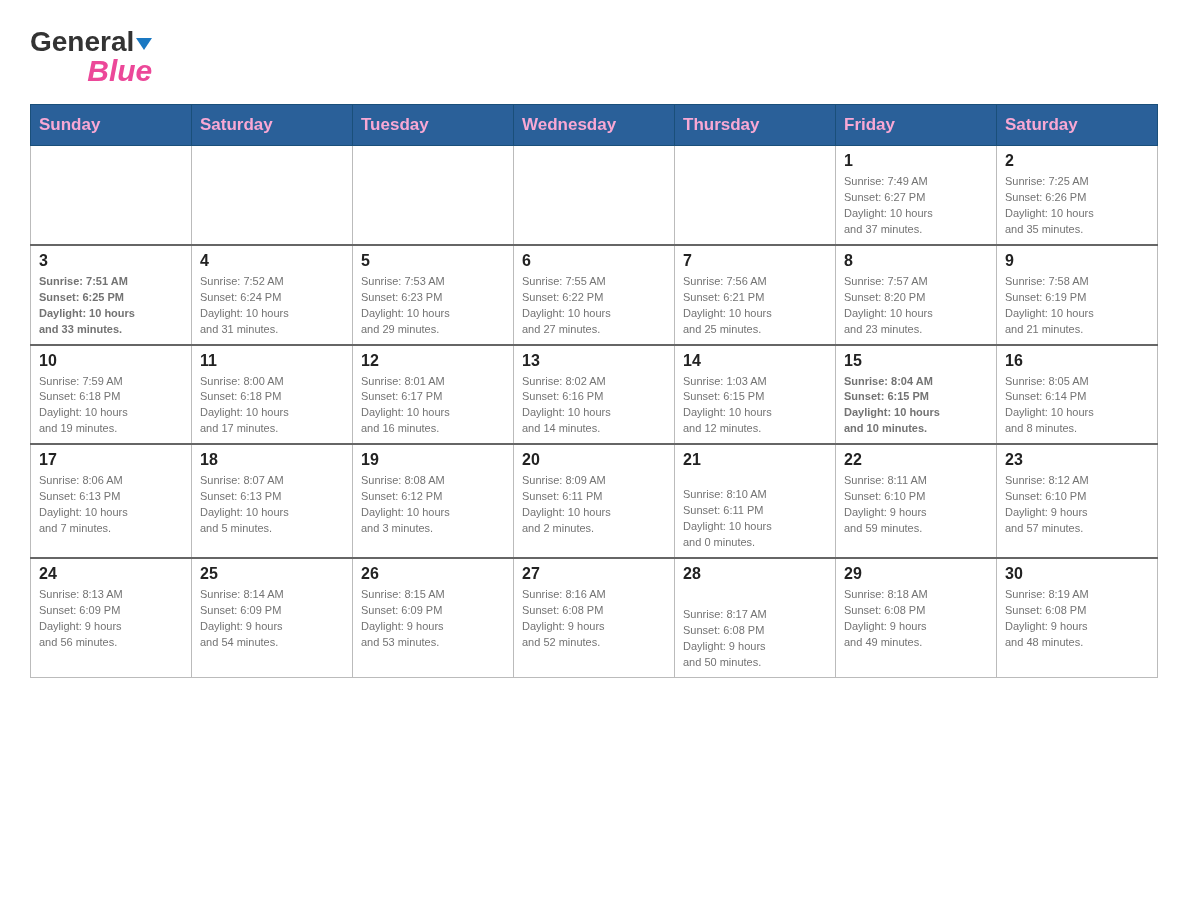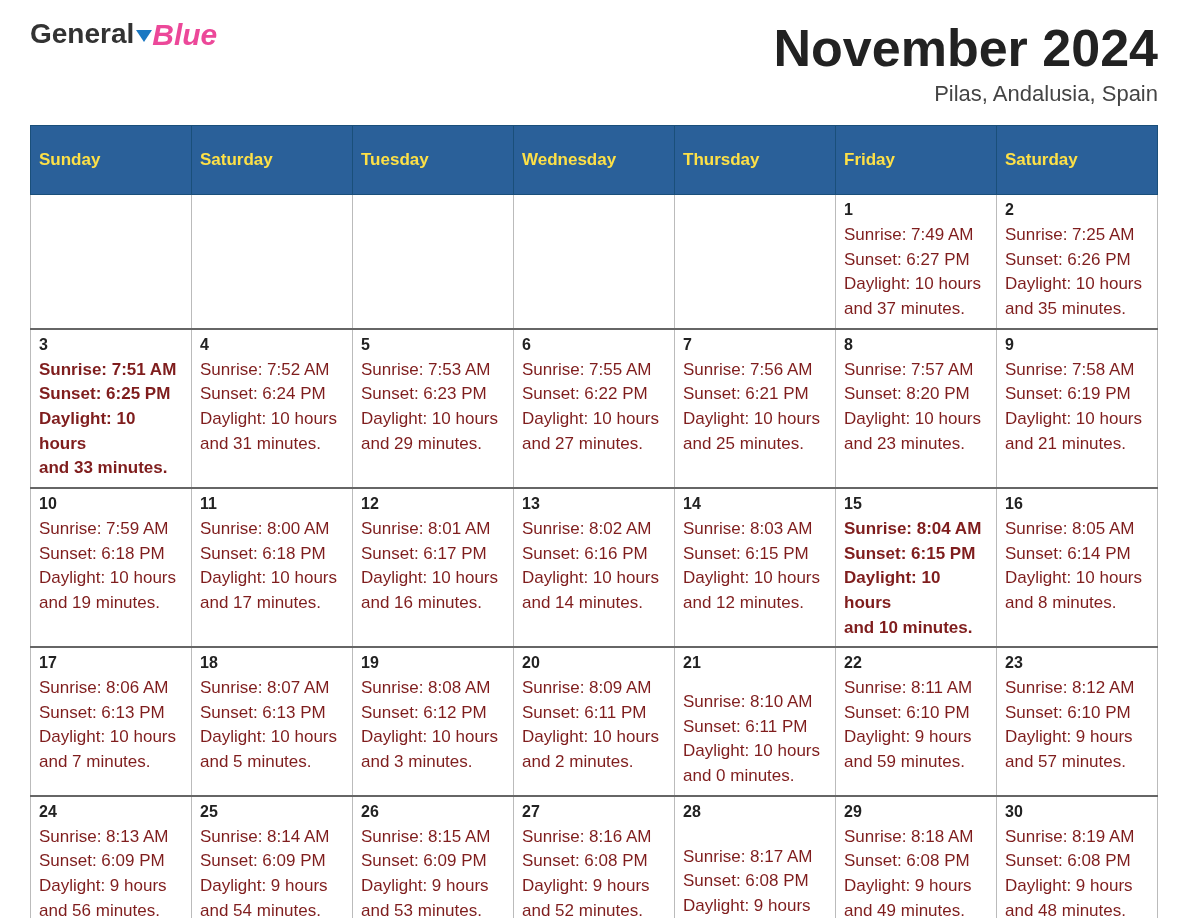--- a/index.html
+++ b/index.html
@@ -11,21 +11,23 @@
       padding: 20px 30px;
     }
     .header {
       display: flex;
       justify-content: space-between;
       align-items: flex-start;
       margin-bottom: 18px;
     }
     .logo {
       display: flex;
-      align-items: flex-start;
+      flex-direction: column;
+      align-items: flex-end;
+      margin-top: 8px;
     }
     .logo-text {
       font-size: 28px;
       font-weight: bold;
       color: #333;
       line-height: 1;
     }
     .logo-triangle {
       display: inline-block;
       width: 0;
@@ -57,66 +59,62 @@
       color: #444;
       margin-top: 4px;
     }
     .calendar-table {
       width: 100%;
       border-collapse: collapse;
       border: 1px solid #999;
     }
     .calendar-table th {
       background: #2a6099;
-      color: #fde047;
+      color: #f9a8d4;
       font-size: 17px;
       font-weight: bold;
-      padding: 24px 8px;
+      padding: 10px 8px;
       text-align: left;
       border: 1px solid #1a4f7a;
     }
     .calendar-table td {
       vertical-align: top;
       border: 1px solid #bbb;
       padding: 6px 8px;
       min-height: 90px;
       width: 14.28%;
     }
     .day-number {
       font-size: 16px;
       font-weight: bold;
       color: #222;
       display: block;
       margin-bottom: 4px;
     }
     .day-info {
-      font-size: 17px;
-      color: #7f1d1d;
+      font-size: 11px;
+      color: #737373;
       line-height: 1.45;
     }
     .empty-cell {
       background: #fff;
     }
     .row-separator td {
       border-top: 2px solid #666;
     }
   </style>
 </head>
 <body>
 
 <div class="header">
   <div class="logo">
     <div class="logo-text">
       General<span class="logo-triangle"></span>
     </div>
     <div class="logo-line2">Blue</div>
-  </div>
-  <div class="title-section">
-    <div class="month-title">November 2024</div>
-    <div class="location">Pilas, Andalusia, Spain</div>
   </div>
 </div>
 
 <table class="calendar-table">
   <thead>
     <tr>
     <th>Sunday</th>
         <th>Saturday</th>
         <th>Tuesday</th>
         <th>Wednesday</th>
@@ -222,21 +220,21 @@
         </td>
         <td>
           <span class="day-number">13</span>
           <div class="day-info" style="white-space: pre-line;">Sunrise: 8:02 AM
 Sunset: 6:16 PM
 Daylight: 10 hours
 and 14 minutes.</div>
         </td>
         <td>
           <span class="day-number">14</span>
-          <div class="day-info" style="white-space: pre-line;">Sunrise: 8:03 AM
+          <div class="day-info" style="white-space: pre-line;">Sunrise: 1:03 AM
 Sunset: 6:15 PM
 Daylight: 10 hours
 and 12 minutes.</div>
         </td>
         <td>
           <span class="day-number">15</span>
           <div class="day-info" style="white-space: pre-line; font-weight: bold;">Sunrise: 8:04 AM
 Sunset: 6:15 PM
 Daylight: 10 hours
 and 10 minutes.</div>

